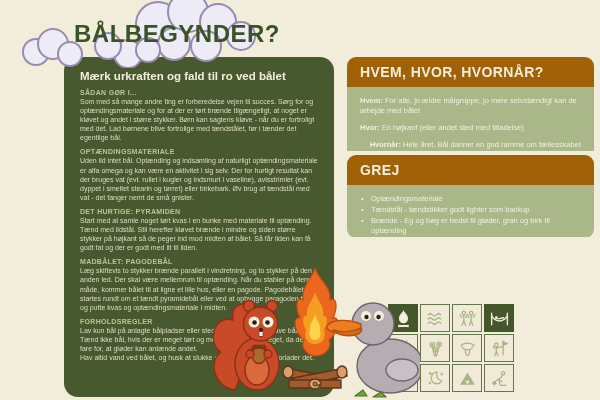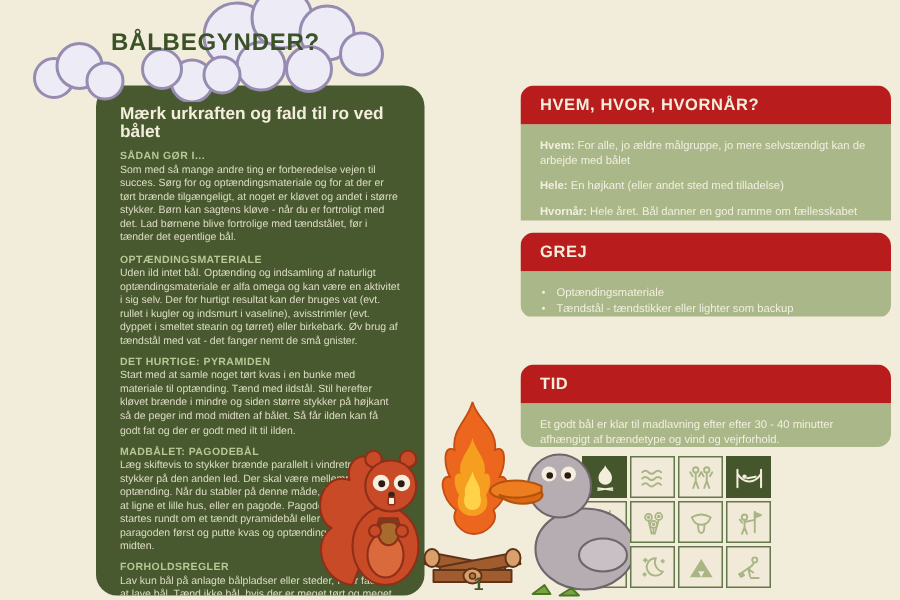--- a/index.html
+++ b/index.html
@@ -11,44 +11,44 @@
     overflow: hidden;
   }
   .canvas { position:absolute; inset:0; width:600px; height:400px; }
 
   
   .clouds { position:absolute; left:8px; top:-4px; width:250px; height:72px; z-index:3; }
 
   
   .title {
     position:absolute; left:74px; top:20px; z-index:4;
-    font-size:16px; font-weight:800; letter-spacing:.5px;
+    font-size:24px; font-weight:800; letter-spacing:.5px;
     color:#3b5226;
   }
 
   
   .main-panel {
-    position:absolute; left:64px; top:57px; width:219px; height:340px;
+    position:absolute; left:64px; top:57px; width:270px; height:340px;
     background:#49592f; border-radius:14px; padding:13px 16px 10px 16px;
     z-index:1; overflow:hidden;
   }
   .main-panel h2 { color:#f3eedb; font-size:11.5px; font-weight:700; margin-bottom:7px; }
   .sec { margin-top:6px; }
   .sec h3 { color:#b7c795; font-size:7px; font-weight:700; letter-spacing:.3px; margin-bottom:1px; }
   .sec p { color:#dddcc6; font-size:7px; line-height:1.3; white-space:pre-line; }
 
   
   .side-box { position:absolute; left:347px; width:247px; border-radius:9px; overflow:hidden; z-index:1; }
-  .side-box .box-header { background:#b91c1c; color:#f3eedb; font-size:11px; font-weight:700; padding:7px 13px; letter-spacing:.4px; }
+  .side-box .box-header { background:#a16207; color:#f3eedb; font-size:14px; font-weight:700; padding:7px 13px; letter-spacing:.4px; }
   .side-box .box-body { background:#a9b789; color:#f2efdf; font-size:7.5px; line-height:1.35; padding:9px 13px 0 13px; }
   #who-box { top:57px; }
   #gear-box { top:155px; }
   #time-box { top:243px; }
   .who-row { margin-bottom:7px; }
-  .who-row:last-child { margin-bottom:16px; }
+  .who-row:last-child { margin-bottom:16px;text-align:right; }
   .who-row b { font-weight:700; }
   .gear-list { list-style:none; }
   .gear-list li { padding-left:11px; position:relative; margin-bottom:1px; }
   .gear-list li::before { content:"•"; position:absolute; left:1px; top:0; }
 
   
   .grid {
     position:absolute; left:388px; top:304px; z-index:1;
     display:grid; grid-template-columns:repeat(4,30px); grid-auto-rows:28px; gap:2px;
   }
@@ -116,39 +116,36 @@
       <h3>FORHOLDSREGLER</h3>
       <p>Lav kun bål på anlagte bålpladser eller steder, I har fået lov at lave bål. Tænd ikke bål, hvis der er meget tørt og meget det blæser meget, da der er fare for, at gløder kan antænde andet.
 Hav altid vand ved bålet, og husk at slukke det grundigt inden I forlader det.</p>
     </div>
   </section>
 
   <section class="side-box" id="who-box">
     <div class="box-header">HVEM, HVOR, HVORNÅR?</div>
     <div class="box-body">
       <div class="who-row"><b>Hvem:</b><span> For alle, jo ældre målgruppe, jo mere selvstændigt kan de arbejde med bålet</span></div>
-      <div class="who-row"><b>Hele:</b><span> En højkant (eller andet sted med tilladelse)</span></div>
+      <div class="who-row"><b>Hvor:</b><span> En højkant (eller andet sted med tilladelse)</span></div>
       <div class="who-row"><b>Hvornår:</b><span> Hele året. Bål danner en god ramme om fællesskabet</span></div>
     </div>
   </section>
 
   <section class="side-box" id="gear-box">
     <div class="box-header">GREJ</div>
     <div class="box-body">
       <ul class="gear-list">
         <li>Optændingsmateriale</li>
-        <li>Tændstål - tændstikker eller lighter som backup</li>
+        <li>Tændstål - tændstikker godt lighter som backup</li>
+        <li>Brænde - Eg og bøg er bedst til gløder, gran og birk til optænding</li>
       </ul>
     </div>
   </section>
 
-  <section class="side-box" id="time-box">
-    <div class="box-header">TID</div>
-    <div class="box-body">Et godt bål er klar til madlavning efter efter 30 - 40 minutter afhængigt af brændetype og vind og vejrforhold.</div>
-  </section>
 
   <div class="grid">
     <div class="cell selected" title="campfire">
       <svg viewBox="0 0 20 20">
           <path fill="currentColor" d="M10 2c-.8 2.8-4.3 4-4.3 8.2a4.3 4.3 0 0 0 8.6 0C14.3 6 10.8 4.8 10 2z"></path>
           <path fill="none" stroke="currentColor" stroke-width="1.1" d="M5 16.5l10 1.3M15 16.5l-10 1.3"></path>
         </svg>
     </div>
     <div class="cell" title="water-waves">
       <svg viewBox="0 0 20 20" fill="none" stroke="currentColor" stroke-width="1.2" stroke-linecap="round">

